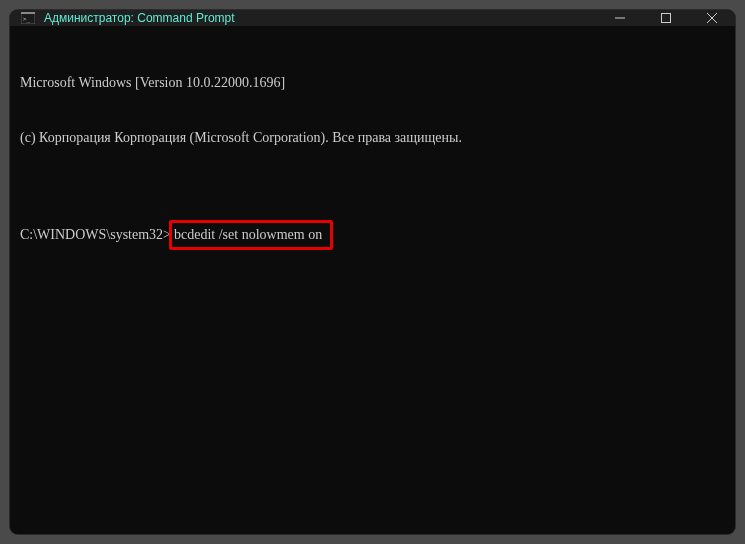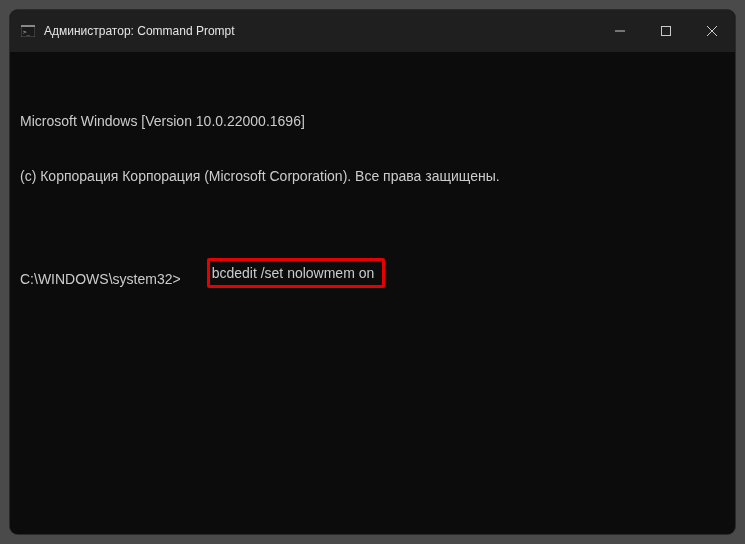--- a/index.html
+++ b/index.html
@@ -20,26 +20,26 @@
       width: 725px;
       height: 524px;
       background: #0c0c0c;
       border-radius: 8px;
       overflow: hidden;
       display: flex;
       flex-direction: column;
       box-shadow: 0 0 0 1px #2a2a2a;
     }
     .titlebar {
-      height: 42px;
+      height: 16px;
       background: #1f1f1f;
       display: flex;
       align-items: center;
       padding-left: 10px;
-      color: #e5e5e5;
+      color: #5eead4;
       font-size: 12px;
       user-select: none;
     }
     .titlebar-icon {
       width: 16px;
       height: 16px;
       margin-right: 8px;
       display: flex;
       align-items: center;
       justify-content: center;
@@ -60,35 +60,34 @@
       height: 100%;
       display: flex;
       align-items: center;
       justify-content: center;
       color: #cccccc;
       cursor: pointer;
     }
     .terminal-body {
       flex: 1;
       background: #0c0c0c;
-      padding: 24px 10px;
-      font-family: Liberation Sans, sans-serif;
+      padding: 12px 10px;
+      font-family: Liberation Serif, serif;
       font-size: 14px;
       line-height: 1.3;
       color: #cccccc;
       white-space: pre;
       overflow: hidden;
     }
     .terminal-line {
       display: block;
     }
     .prompt-line {
       display: flex;
-      align-items: flex-end;
-      gap: 28px;
+      align-items: center;
     }
     .highlight-box {
       border: 3px solid #e60000;
       border-radius: 2px;
       padding: 3px 8px 3px 2px;
       margin-left: -2px;
       display: inline-block;
     }
   </style>
 </head>

